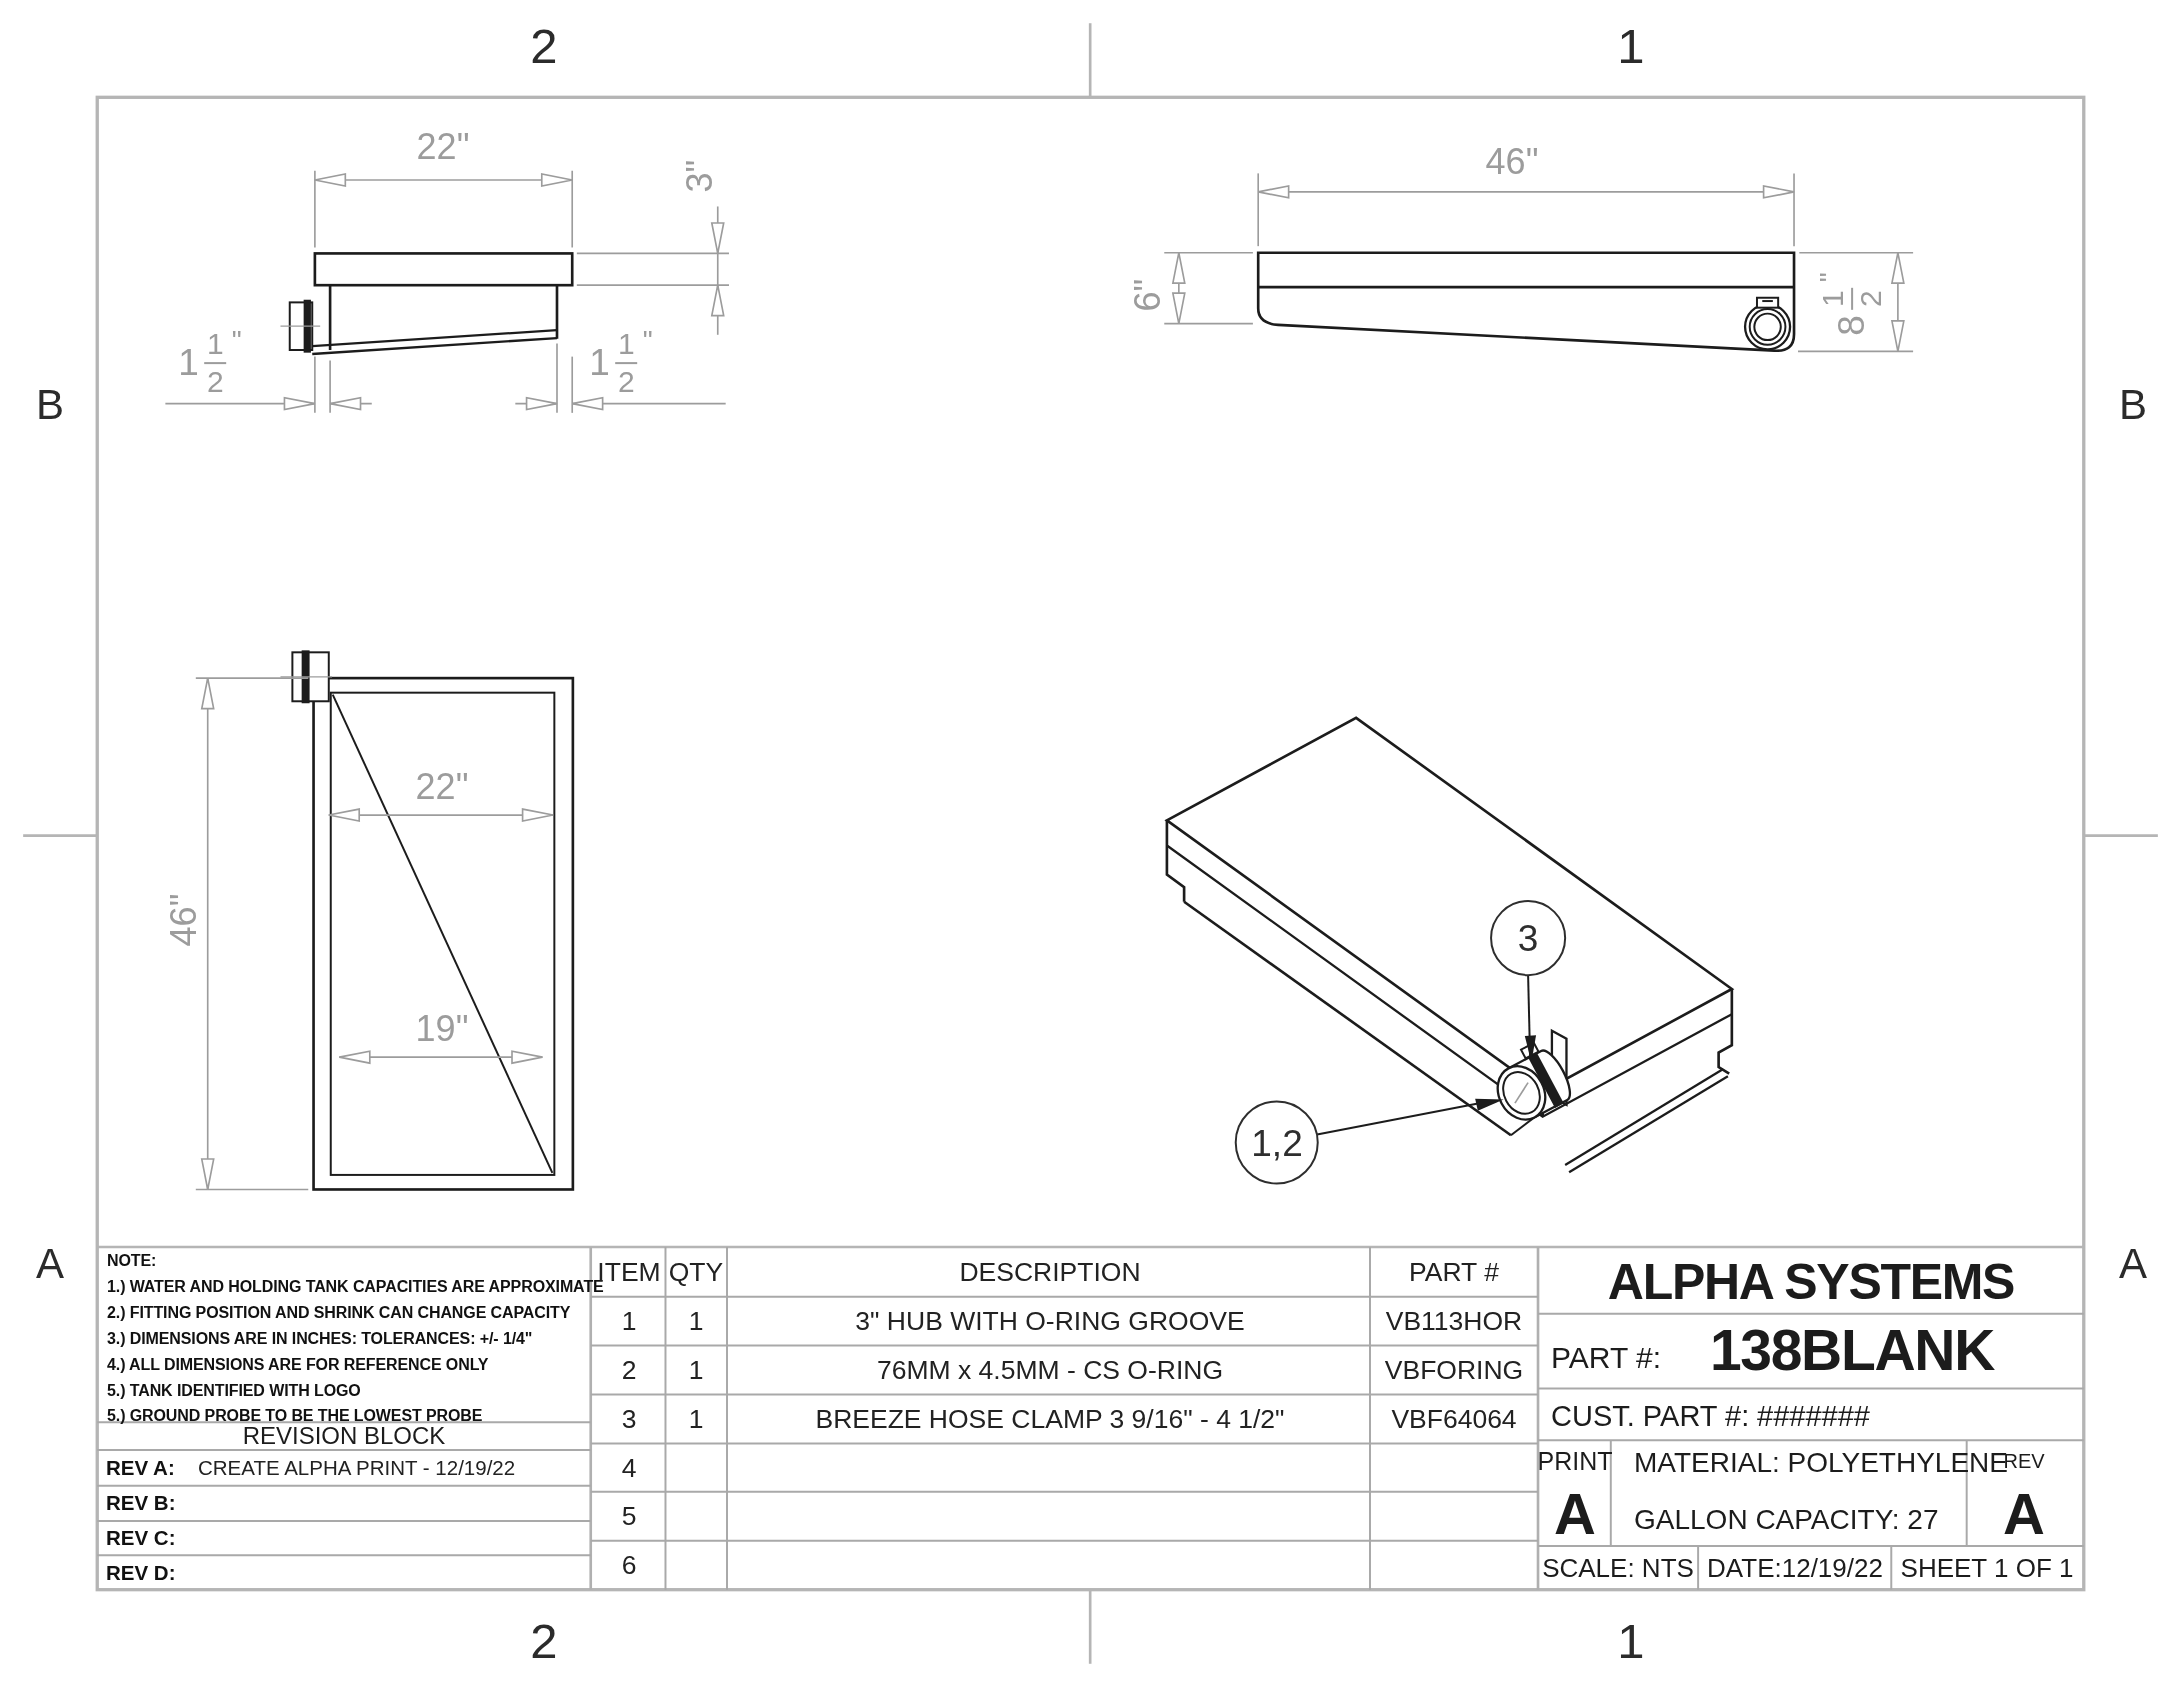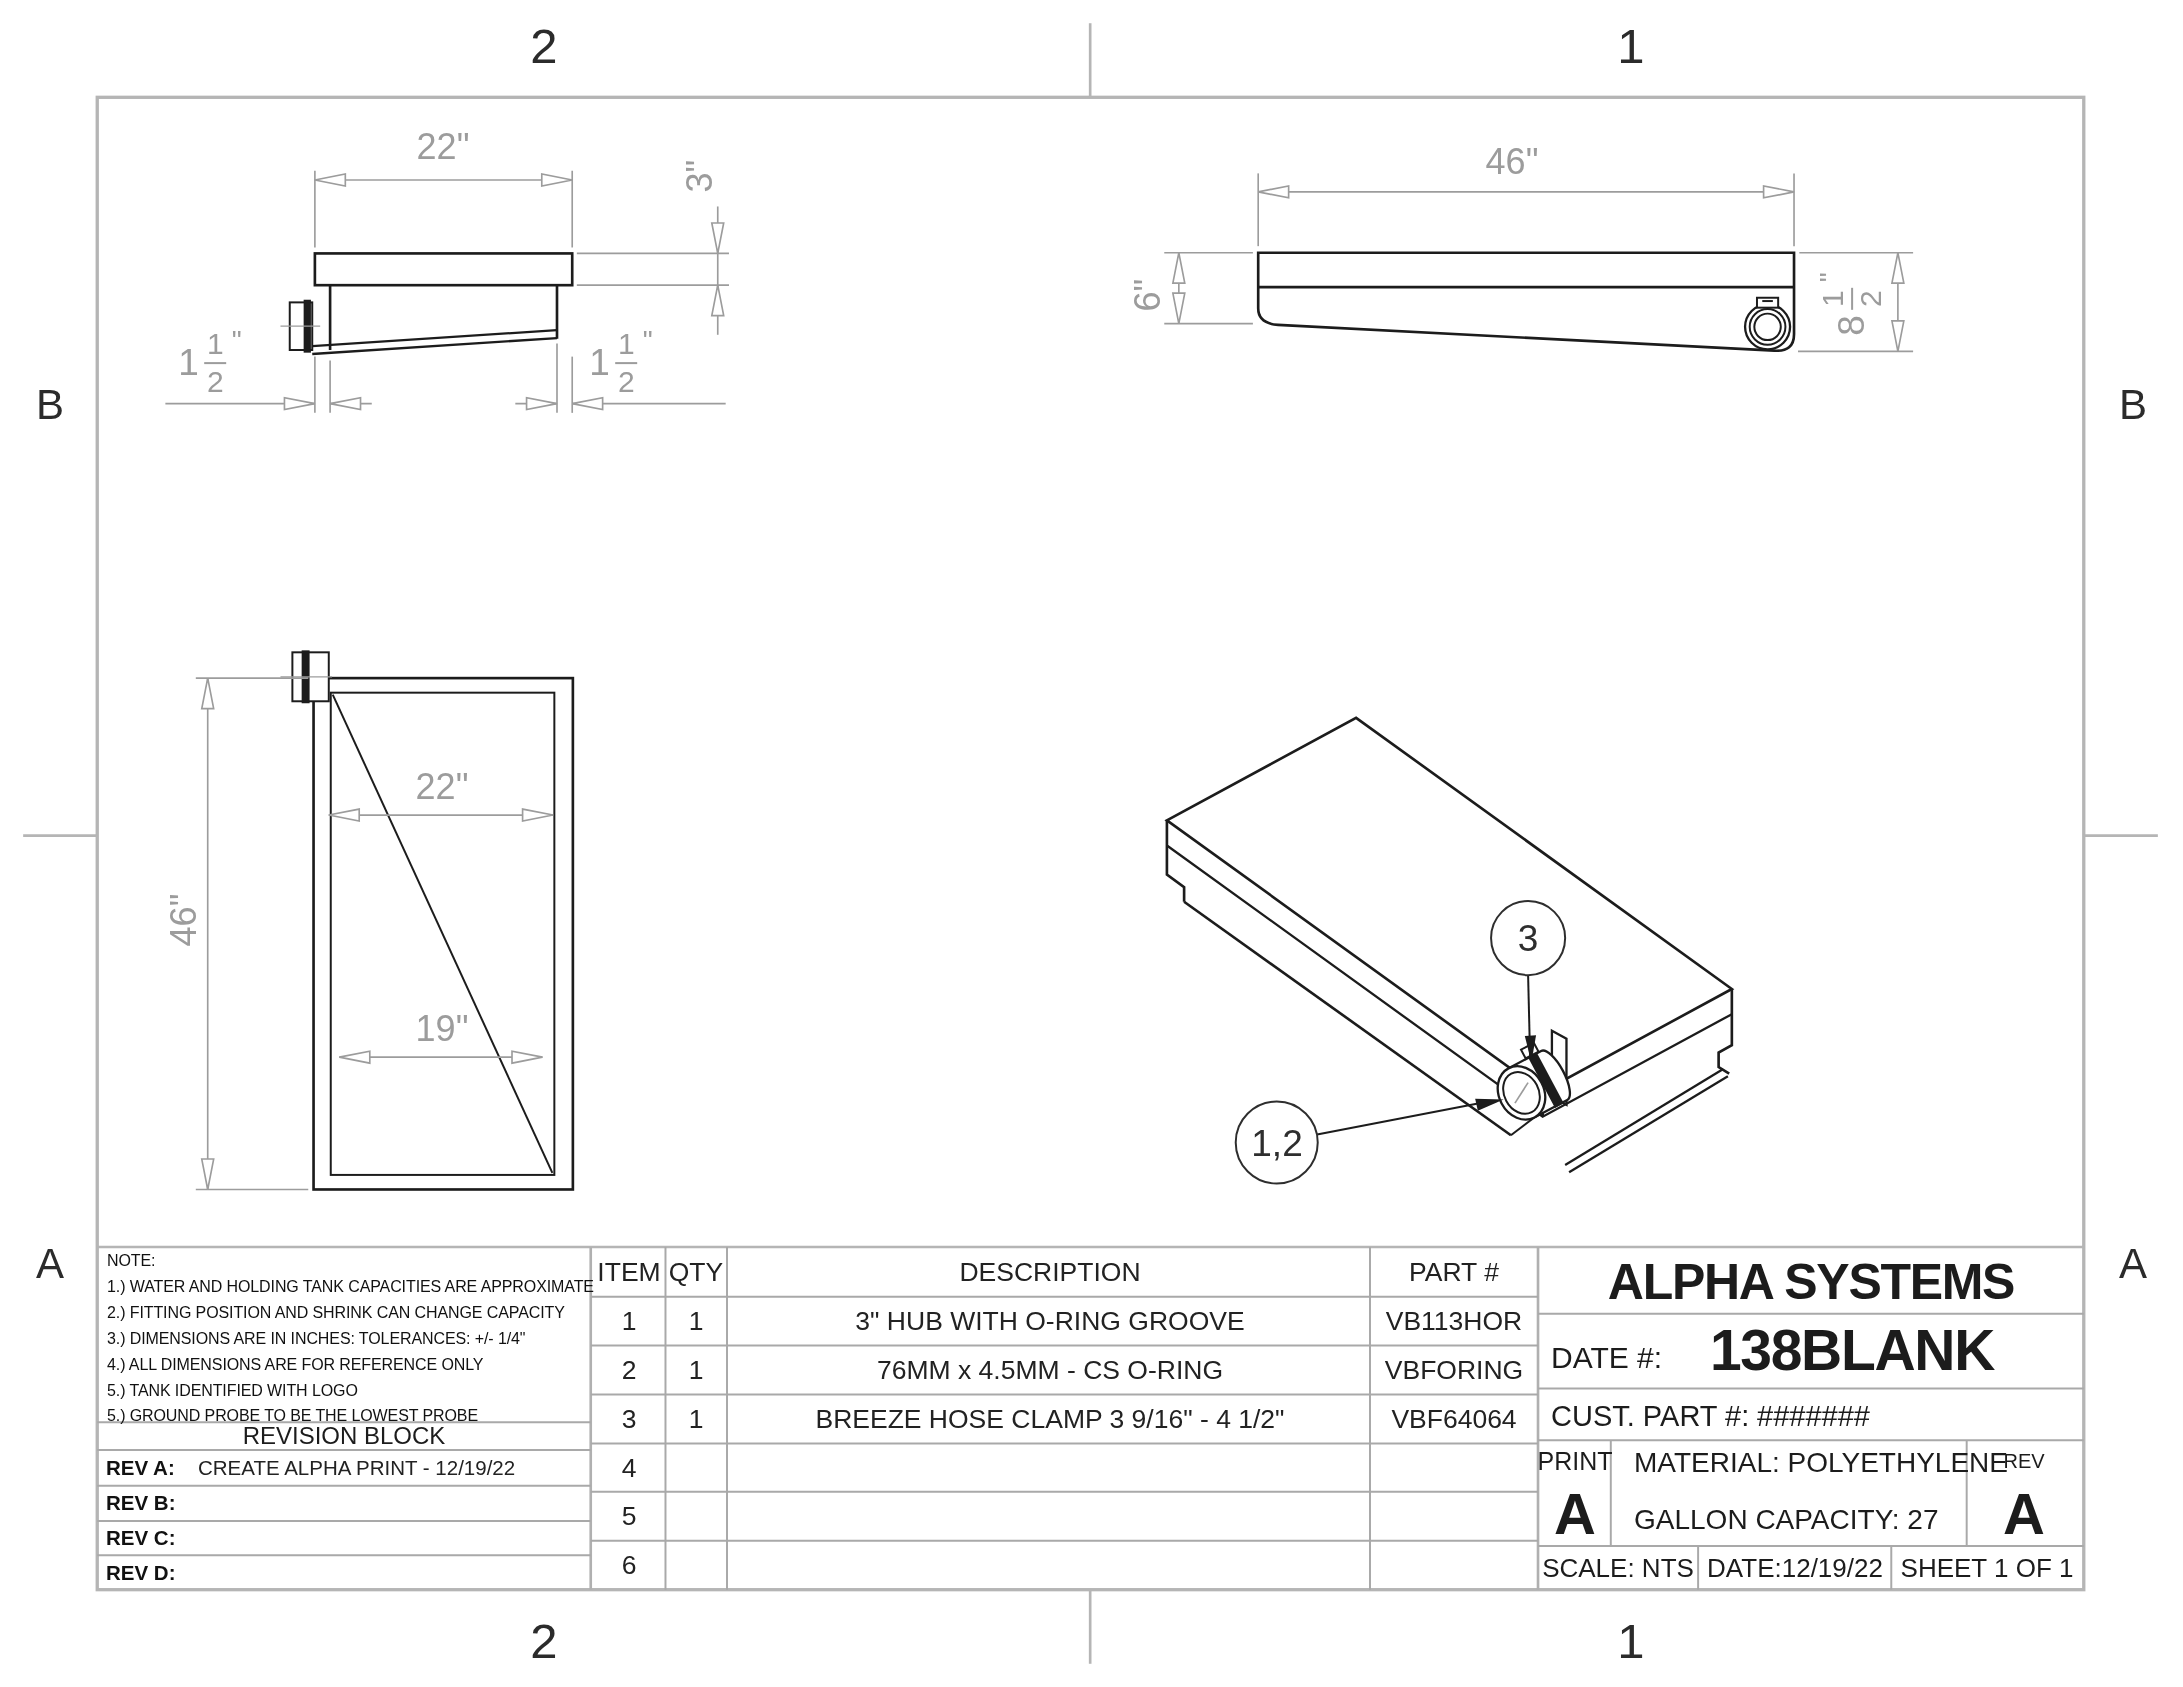--- a/index.html
+++ b/index.html
@@ -14,21 +14,21 @@
   .zoneL{color:#2b2b2b;font-size:42px;}
   .balloon-num{color:#2e2e2e;font-size:37px;}
   
   .fracdim{display:inline-flex;align-items:center;gap:5.3px;color:#9c9c9c;}
   .fracdim .whole{font-size:37px;line-height:1;}
   .fracdim .fr{display:inline-flex;flex-direction:column;align-items:center;line-height:1;}
   .fracdim .fr span{font-size:30px;line-height:1;}
   .fracdim .bar{width:22.5px;height:2.6px;background:#9c9c9c;margin:2.6px 0;}
   .fracdim .unit{font-size:28px;align-self:flex-start;margin-top:-4px;}
   
-  .note-line{position:absolute;transform:translateY(-50%);font-weight:normal;font-size:16px;letter-spacing:-0.1px;color:#111;white-space:nowrap;}
+  .note-line{position:absolute;transform:translateY(-50%);font-weight:bold;font-size:16px;letter-spacing:-0.1px;color:#111;white-space:nowrap;}
   .rev-label{font-weight:bold;font-size:20.5px;color:#111;}
   .rev-text{font-size:20.5px;color:#222;text-align:center;}
   
   .cell{position:absolute;transform:translate(-50%,-50%);font-size:26.5px;color:#222;white-space:nowrap;}
   .tb-big{font-weight:bold;letter-spacing:-1.3px;}
 </style>
 </head>
 <body>
 
 <svg class="linework" viewBox="0 0 3300 2550">
@@ -287,21 +287,21 @@
   <div class="cell" style="left:1050px;top:1419px">BREEZE HOSE CLAMP 3 9/16" - 4 1/2"</div>
   <div class="cell" style="left:1454px;top:1419px">VBF64064</div>
 
   <div class="cell" style="left:629px;top:1468px">4</div>
   <div class="cell" style="left:629px;top:1516px">5</div>
   <div class="cell" style="left:629px;top:1565px">6</div>
 </div>
 
 <div>
   <div class="txt tb-big" style="left:1811px;top:1282px;font-size:50px">ALPHA SYSTEMS</div>
-  <div class="txt-l" style="left:1551px;top:1358px;font-size:30px">DATE #:</div>
+  <div class="txt-l" style="left:1551px;top:1358px;font-size:30px">PART #:</div>
   <div class="txt tb-big" style="left:1852px;top:1350px;font-size:57px">138BLANK</div>
   <div class="txt-l" style="left:1551px;top:1416px;font-size:29px">CUST. PART #:</div>
   <div class="txt-l" style="left:1757px;top:1416px;font-size:29px">#######</div>
 
   <div class="txt" style="left:1575px;top:1461px;font-size:25px">PRINT</div>
   <div class="txt" style="left:1575px;top:1513px;font-size:58px;font-weight:bold">A</div>
   <div class="txt-l" style="left:1634px;top:1463px;font-size:28px">MATERIAL: POLYETHYLENE</div>
   <div class="txt-l" style="left:1634px;top:1520px;font-size:28px">GALLON CAPACITY: 27</div>
   <div class="txt" style="left:2024px;top:1461px;font-size:20px">REV</div>
   <div class="txt" style="left:2024px;top:1513px;font-size:58px;font-weight:bold">A</div>

